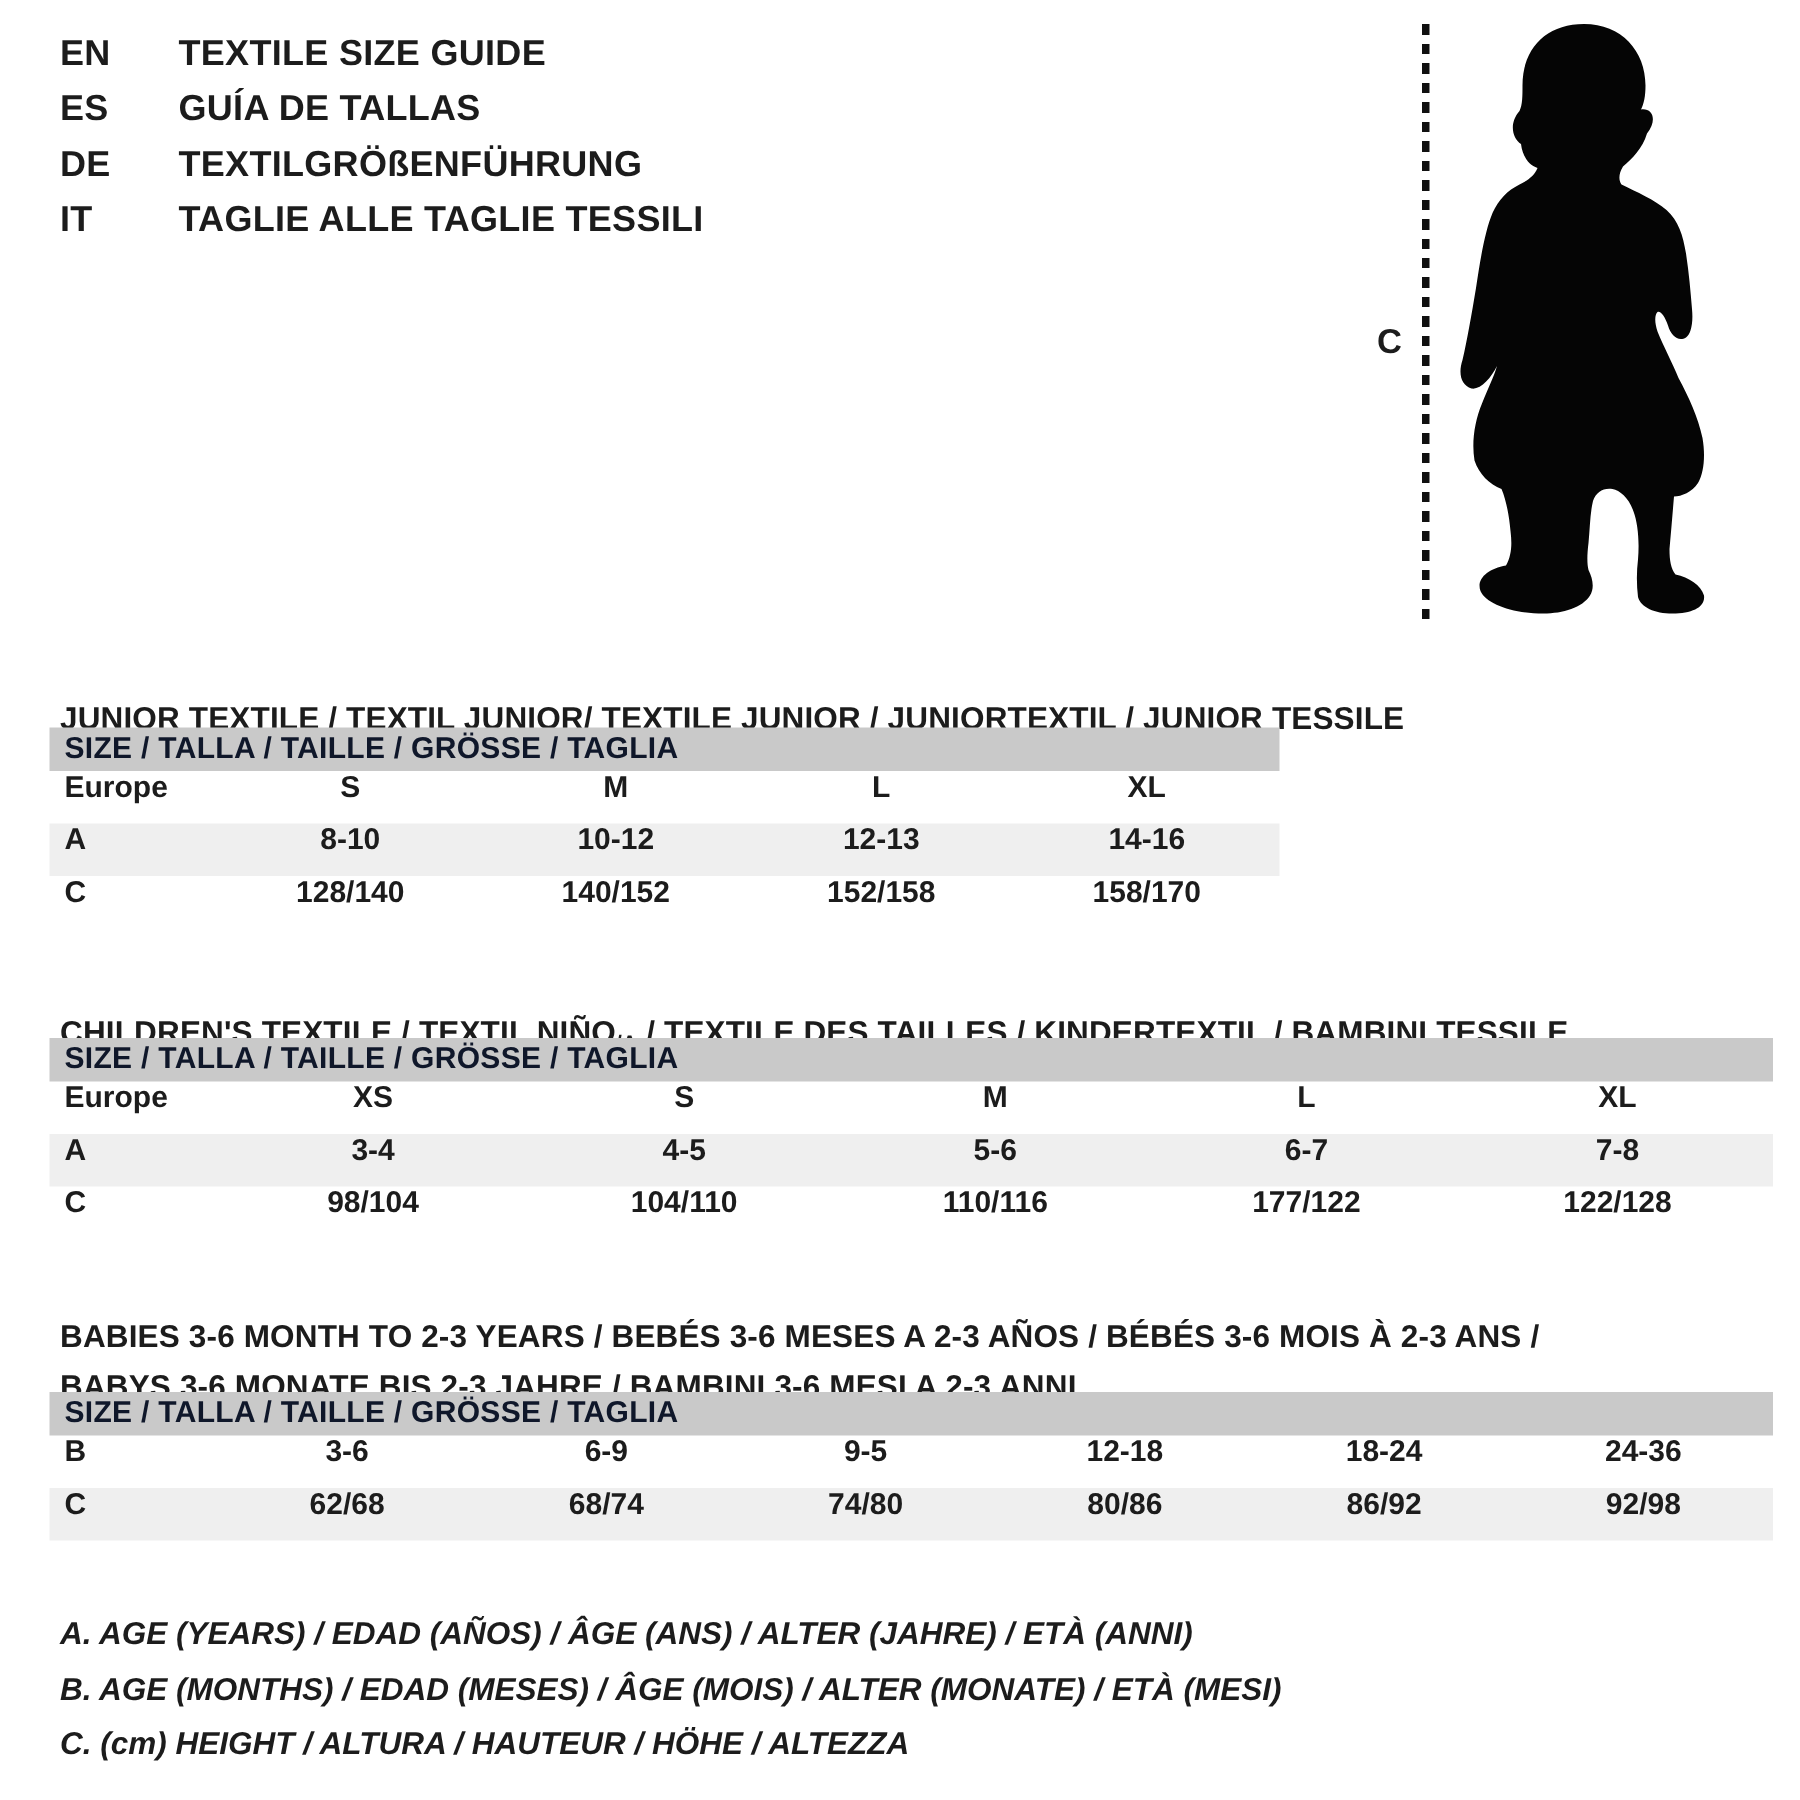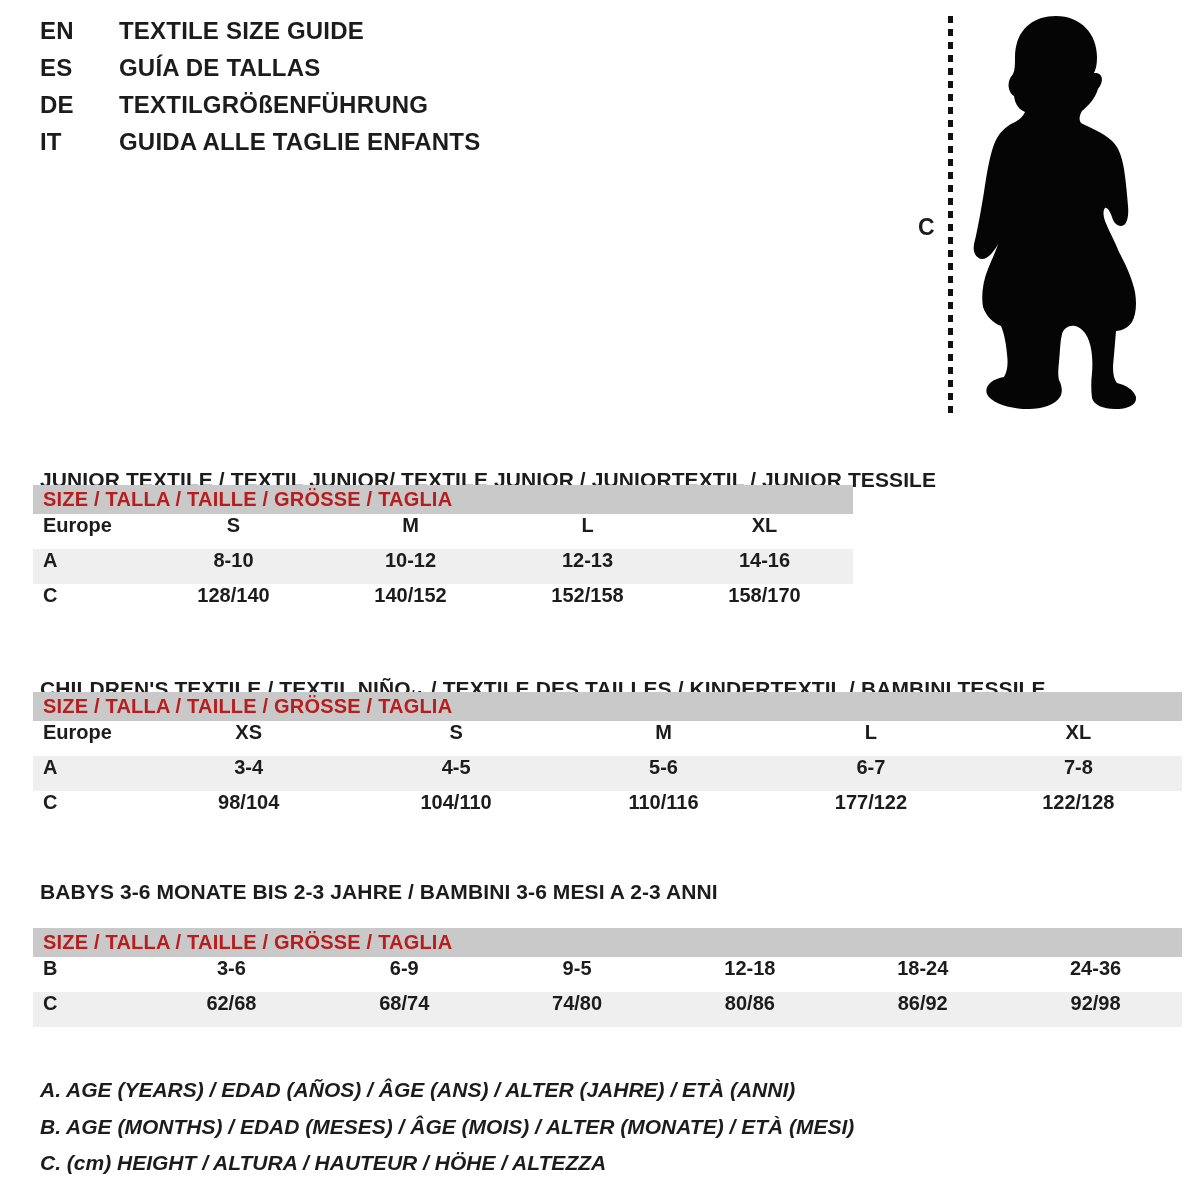--- a/index.html
+++ b/index.html
@@ -6,21 +6,21 @@
   html,body { background:#ffffff; }
   body {
     width:1200px; height:1200px; position:relative;
     font-family:"Liberation Sans","DejaVu Sans",sans-serif;
     font-weight:bold; color:#1c1c1c; overflow:hidden;
   }
   .abs { position:absolute; }
 
   
   .lang-block { left:40px; top:17px; }
-  .lang-row { display:flex; height:37px; align-items:flex-start; font-size:24px; letter-spacing:.2px; }
+  .lang-row { display:flex; height:37px; align-items:center; font-size:24px; letter-spacing:.2px; }
   .lang-code { width:79px; flex:0 0 79px; }
 
   
   .measure-line {
     left:948px; top:16px; width:5px; height:399px;
     background:repeating-linear-gradient(to bottom,#101010 0 7px,transparent 7px 13px);
   }
   .figure-label { left:918px; top:214px; font-size:23px; }
   .toddler-svg { left:945px; top:12px; }
 
@@ -30,21 +30,21 @@
   .title-junior { top:436px; }
   .title-children { top:645px; }
   .title-babies { top:843px; line-height:33px; }
 
   
   .size-table { left:33px; }
   .t-junior { top:485px; width:820px; }
   .t-children { top:692px; width:1149px; }
   .t-babies { top:928px; width:1149px; }
   .bar {
-    height:29px; line-height:29px; background:#c9c9c9; color:#b91c1c;
+    height:29px; line-height:29px; background:#c9c9c9; color:#0f172a;
     font-size:20px; padding-left:10px; letter-spacing:.2px;
   }
   .trow { display:flex; height:35px; align-items:flex-start; font-size:20px; }
   .trow.shade { background:#efefef; }
   .trow .cell { flex:1 1 0; text-align:center; }
   .trow .cell.label { flex:0 0 112px; text-align:left; padding-left:10px; }
 
   
   .legend { left:40px; top:1072px; font-size:21px; line-height:36.5px; white-space:nowrap;font-style:italic; }
 </style>
@@ -59,21 +59,21 @@
   <div class="lang-row">
     <span class="lang-code">ES</span>
     <span class="lang-label">GUÍA DE TALLAS</span>
   </div>
   <div class="lang-row">
     <span class="lang-code">DE</span>
     <span class="lang-label">TEXTILGRÖßENFÜHRUNG</span>
   </div>
   <div class="lang-row">
     <span class="lang-code">IT</span>
-    <span class="lang-label">GUIDA ALLE TAGLIE ENFANTS</span>
+    <span class="lang-label">TAGLIE ALLE TAGLIE TESSILI</span>
   </div>
 </div>
 
 <div class="abs measure-line"></div>
 <div class="abs figure-label">C</div>
 <svg class="abs toddler-svg" width="200" height="410" viewBox="0 0 200 410" aria-hidden="true">
   <path fill="#050505" d="M111 4
     C136 4 152 22 152 45
     C152 52 151 57 149 61
     C157 60 160 68 153 77
@@ -173,20 +173,21 @@
       <span class="cell label">C</span>
       <span class="cell">98/104</span>
       <span class="cell">104/110</span>
       <span class="cell">110/116</span>
       <span class="cell">177/122</span>
       <span class="cell">122/128</span>
     </div>
 </div>
 
 <div class="abs sec-title title-babies">
+  <div>BABIES 3-6 MONTH TO 2-3 YEARS / BEBÉS 3-6 MESES A 2-3 AÑOS / BÉBÉS 3-6 MOIS À 2-3 ANS /</div>
   <div>BABYS 3-6 MONATE BIS 2-3 JAHRE / BAMBINI 3-6 MESI A 2-3 ANNI</div>
 </div>
 <div class="abs size-table t-babies">
   <div class="bar">SIZE / TALLA / TAILLE / GRÖSSE / TAGLIA</div>
   <div class="trow">
       <span class="cell label">B</span>
       <span class="cell">3-6</span>
       <span class="cell">6-9</span>
       <span class="cell">9-5</span>
       <span class="cell">12-18</span>

